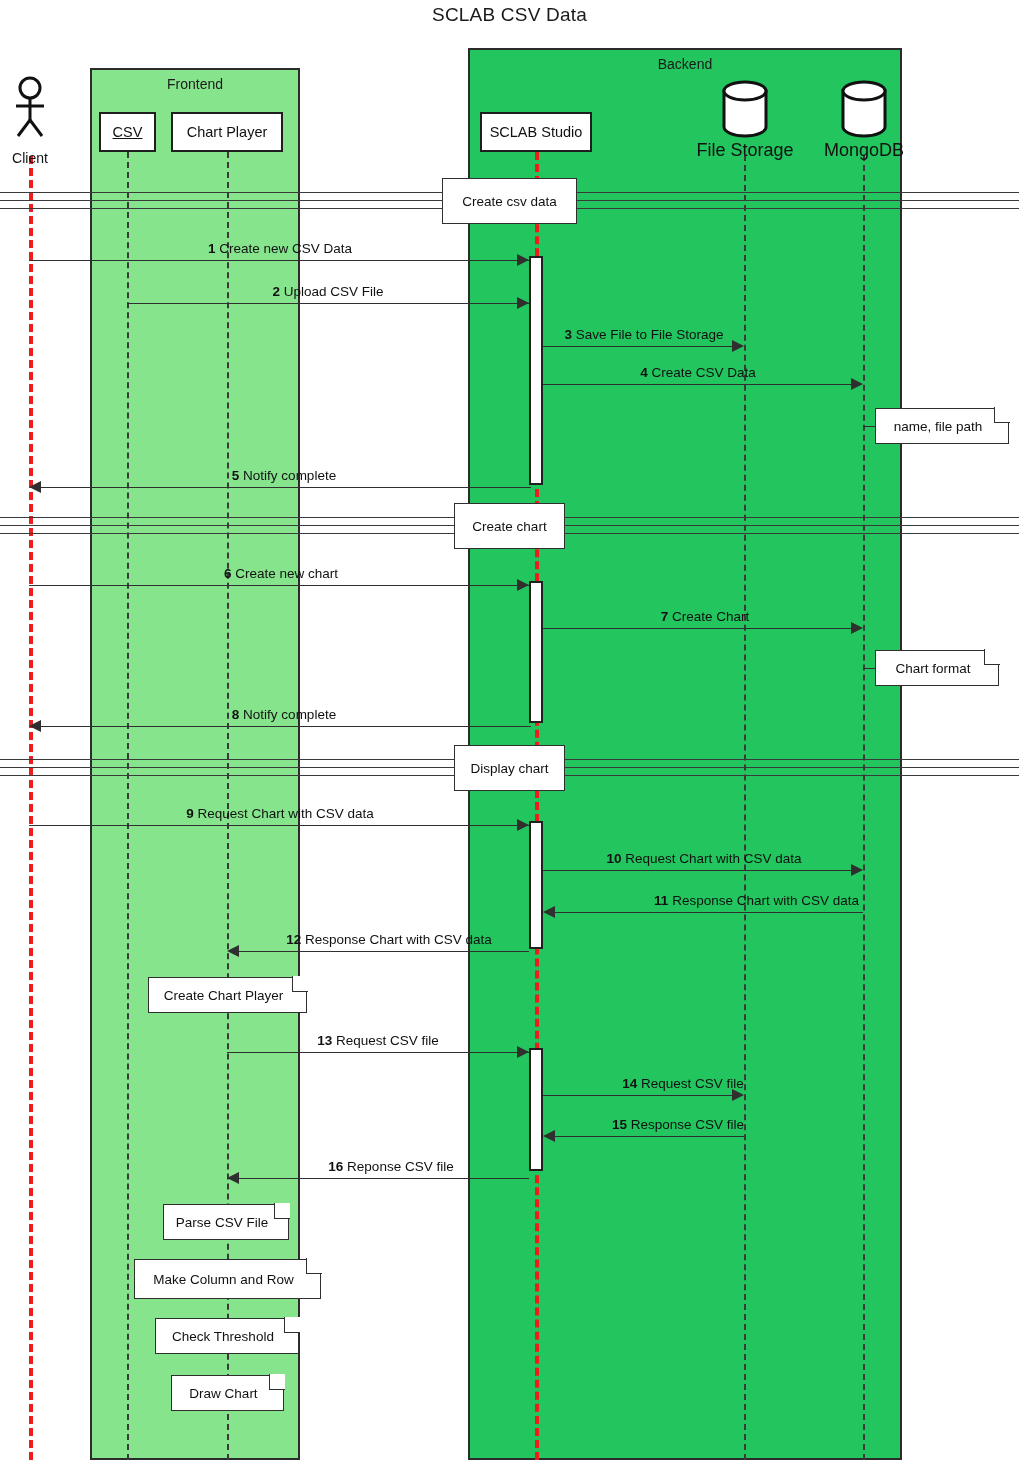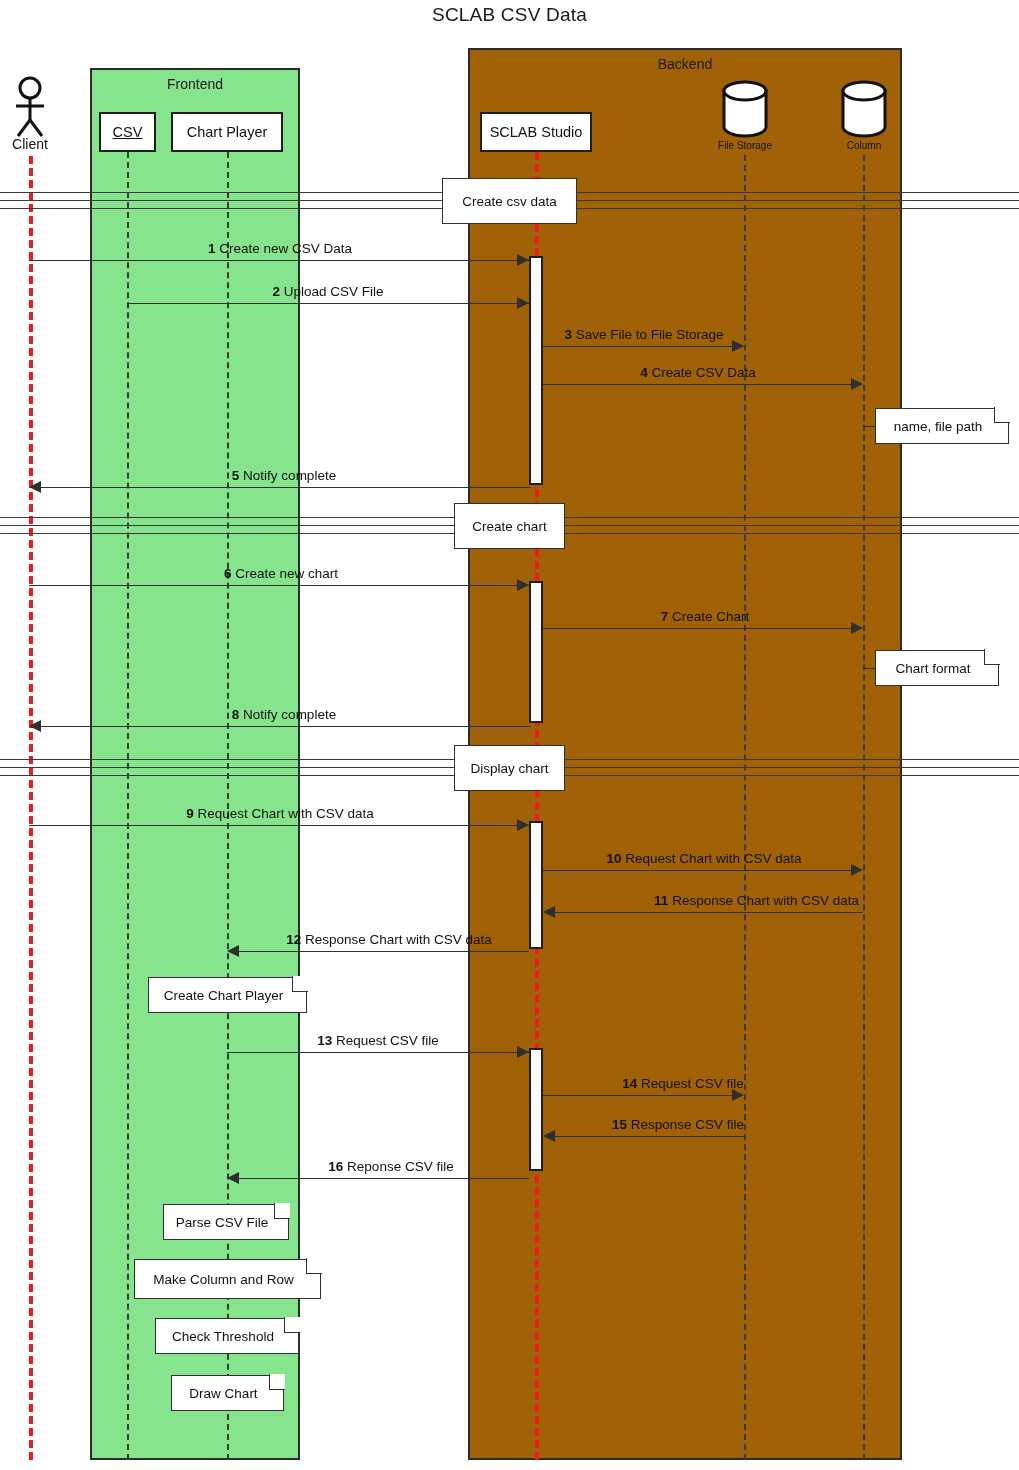--- a/index.html
+++ b/index.html
@@ -11,40 +11,40 @@
     font-size:19px;color:#1a1a1a;letter-spacing:.2px;
   }
 
   
   .group{position:absolute;border:2px solid #2b2b2b;box-sizing:border-box;}
   .group-label{
     position:absolute;left:0;right:0;top:6px;text-align:center;
     font-size:14px;color:#1a1a1a;
   }
   .g-front{background:#86e58c;}
-  .g-back{background:#a16207;}
+  .g-back{background:#22c55e;}
 
   
   .head{
     position:absolute;box-sizing:border-box;background:#ffffff;
     border:2.5px solid #1f1f1f;display:flex;align-items:center;justify-content:center;
     font-size:14.5px;color:#111;
   }
 
   
   .lifeline{position:absolute;width:0;border-left-width:2px;border-left-style:dashed;border-left-color:#3a3a3a;}
   .lifeline.red{border-left-width:4px;border-left-color:#ee1c1c;}
 
   
   .actor svg{display:block;}
-  .actor-label{position:absolute;text-align:center;font-size:14px;color:#111;}
+  .actor-label{position:absolute;text-align:center;font-size:14px;color:#111;margin-top:14px;}
 
   
   .db svg{display:block;}
-  .db-label{position:absolute;text-align:center;font-size:10px;color:#111;}
+  .db-label{position:absolute;text-align:center;font-size:18px;color:#111;}
 
   
   .activation{position:absolute;background:#ffffff;border:2px solid #1f1f1f;box-sizing:border-box;}
 
   
   .msg{position:absolute;height:0;border-top:1.6px solid #2f2f2f;}
   .arrowhead{position:absolute;width:0;height:0;border-top:6px solid transparent;border-bottom:6px solid transparent;}
   .arrowhead.r{border-left:12px solid #2f2f2f;}
   .arrowhead.l{border-right:12px solid #2f2f2f;}
   .msg-label{
@@ -132,21 +132,21 @@
     </svg>
   </div>
   <div class="db-label" style="left:689px;top:140px;width:112px;">File Storage</div>
 
   <div class="db" style="position:absolute;left:840px;top:79px;">
     <svg width="48" height="60" viewBox="0 0 48 60">
       <path d="M3 12 L3 48 A21 9 0 0 0 45 48 L45 12 Z" fill="#fff" stroke="#111" stroke-width="3"></path>
       <ellipse cx="24" cy="12" rx="21" ry="9" fill="#fff" stroke="#111" stroke-width="3"></ellipse>
     </svg>
   </div>
-  <div class="db-label" style="left:808px;top:140px;width:112px;">Column</div>
+  <div class="db-label" style="left:808px;top:140px;width:112px;">MongoDB</div>
 
   <div class="activation" style="left:529px;top:256px;width:14px;height:229px;"></div>
   <div class="activation" style="left:529px;top:581px;width:14px;height:142px;"></div>
   <div class="activation" style="left:529px;top:821px;width:14px;height:128px;"></div>
   <div class="activation" style="left:529px;top:1048px;width:14px;height:123px;"></div>
 
   <div class="divider" style="top:190px;">
     <div class="r1"></div>
       <div class="r2"></div>
       <div class="r3"></div>

